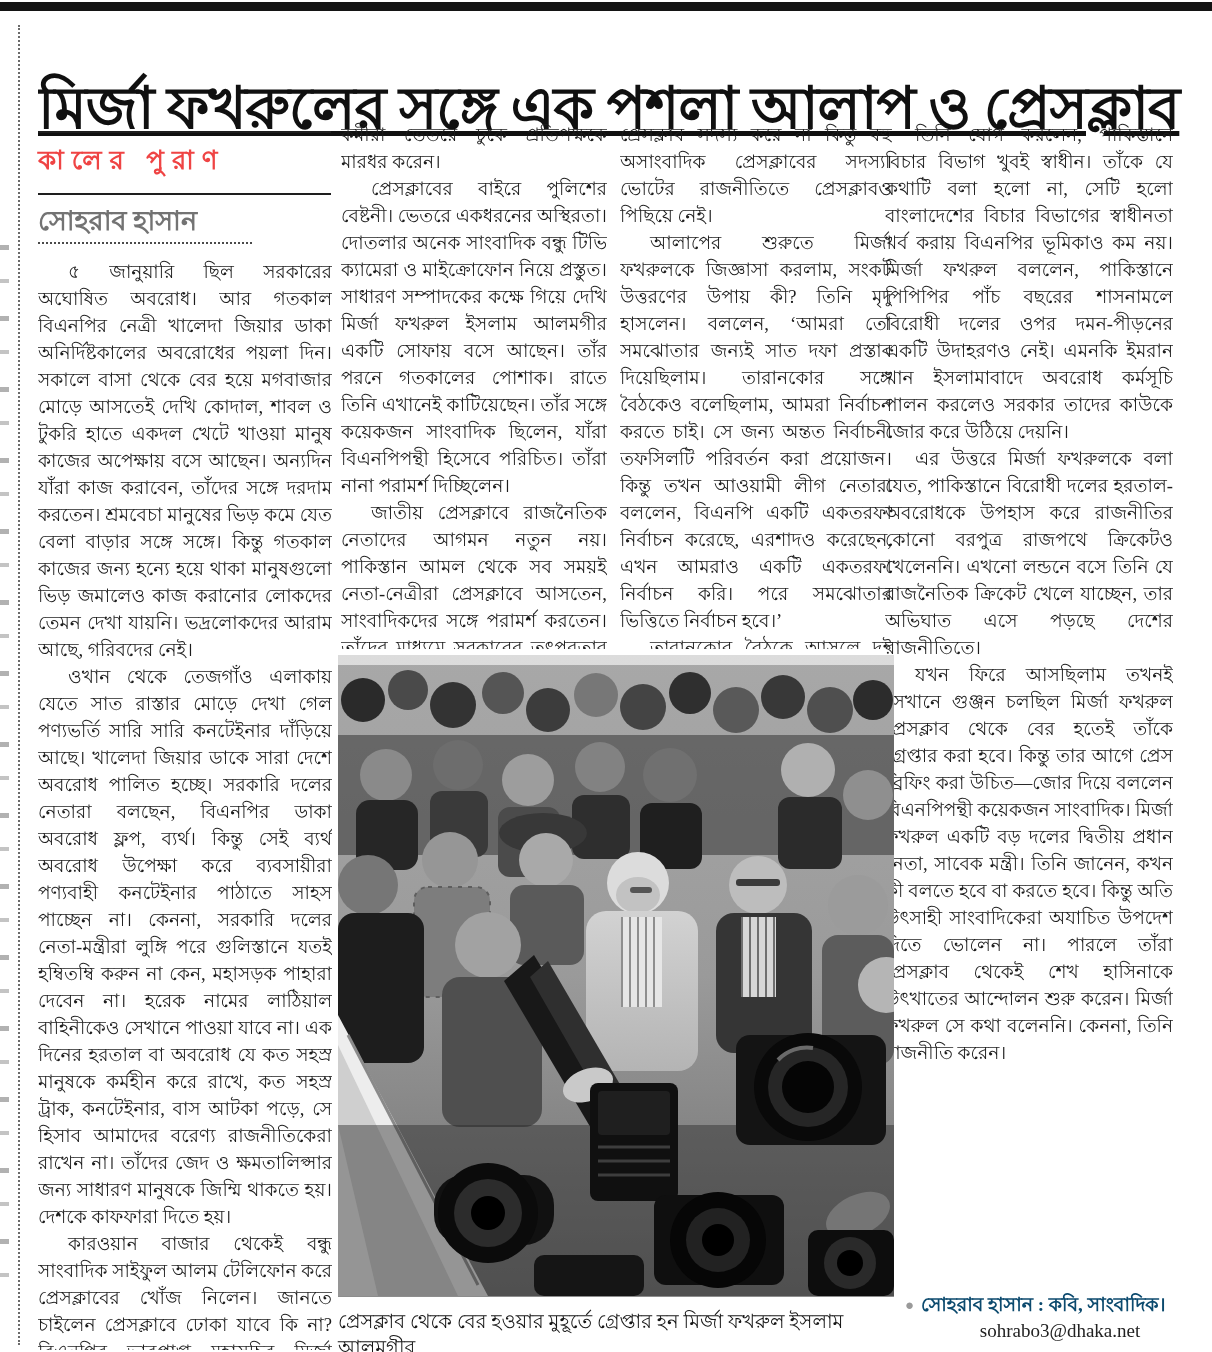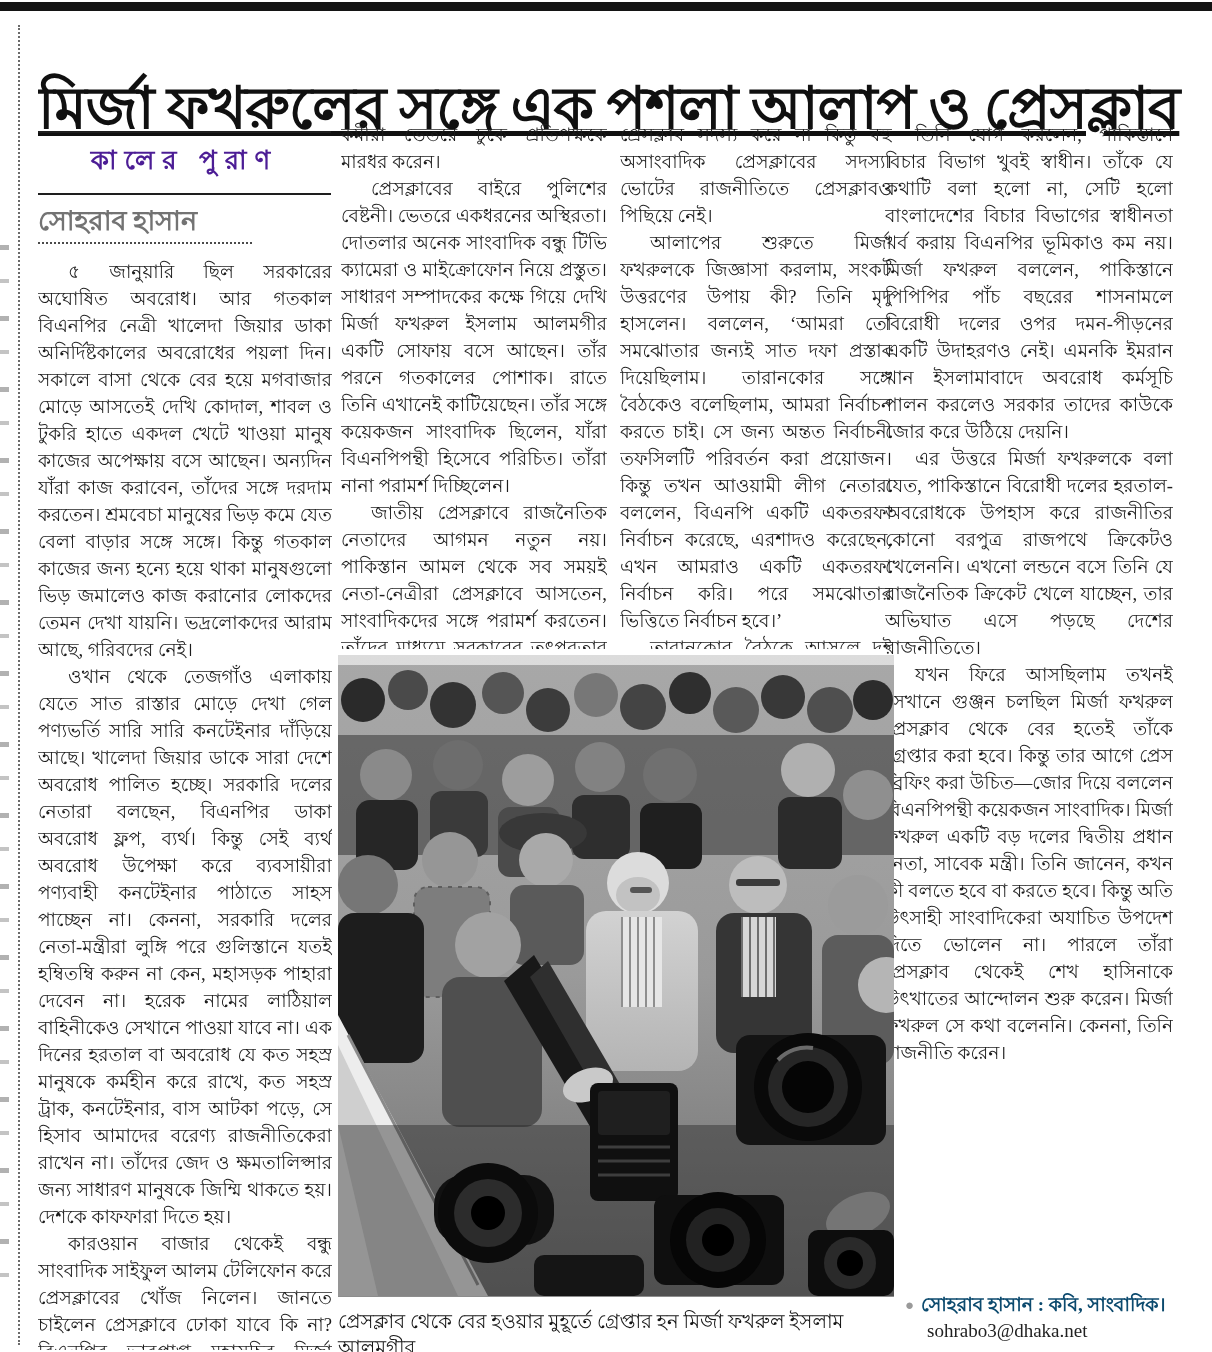--- a/index.html
+++ b/index.html
@@ -15,40 +15,40 @@
     background:repeating-linear-gradient(to bottom,#9e9e9e 0 5px,transparent 5px 34px,#b5b5b5 34px 38px,transparent 38px 71px);
     opacity:.8;
   }
   .headline{
     left:38px;top:22px;width:1158px;height:100px;
     font-weight:900;font-size:58px;line-height:96px;letter-spacing:-1px;
     white-space:nowrap;overflow:hidden;color:#101010;text-decoration:underline;
   }
   .kicker-box{left:38px;top:131px;width:293px;border-top:2px solid #1e1e1e;border-bottom:2px solid #1e1e1e;}
   .kicker-box .kicker{
-    display:block;text-align:center;font-size:26px;font-weight:700;
-    letter-spacing:8px;padding:7px 0 9px 0;color:#4c1d95;
+    display:block;text-align:left;font-size:26px;font-weight:700;
+    letter-spacing:8px;padding:7px 0 9px 0;color:#ef4444;
   }
   .author{left:38px;top:200px;width:293px;font-size:27px;font-weight:700;color:#737373;}
   .author-dots{left:38px;top:242px;width:214px;height:0;border-top:2px dotted #4a4a4a;}
   .col{font-size:18.6px;line-height:27px;text-align:justify;color:#1c1c1c;overflow:hidden;}
   .col p.para{margin:0;text-indent:30px;}
   .col p.para.cont{text-indent:0;}
   .col1{left:38px;top:258px;width:294px;height:1092px;}
   .col2{left:341px;top:121px;width:266px;height:528px;}
   .col3{left:620px;top:121px;width:272px;height:528px;}
   .col4{left:885px;top:121px;width:288px;height:1160px;}
   .photo{left:338px;top:655px;width:556px;height:641px;border-bottom:1px solid #8d8d8d;background:#b7b7b7;}
   .photo svg{display:block;width:556px;height:641px;}
   .caption{left:338px;top:1309px;width:560px;font-size:19.5px;line-height:26px;color:#151515;}
   .footer{left:905px;top:1292px;width:288px;font-size:19px;line-height:26px;}
   .footer .row{display:flex;align-items:flex-start;}
   .footer .bullet{color:#9a9a9a;font-size:15px;line-height:26px;margin-right:7px;}
   .footer .byline{font-weight:700;color:#0c4a6e;}
-  .footer .email{font-family:"Liberation Serif",serif;color:#222;padding-left:22px;}
+  .footer .email{font-family:"Liberation Serif",serif;color:#222;padding-left:22px;text-align:center;}
 </style>
 </head>
 <body>
 
 <div class="abs top-rule"></div>
 <div class="abs page-border"></div>
 <div class="abs edge-fragments"></div>
 
 <h1 class="abs headline">মির্জা ফখরুলের সঙ্গে এক পশলা আলাপ ও প্রেসক্লাব</h1>
 

